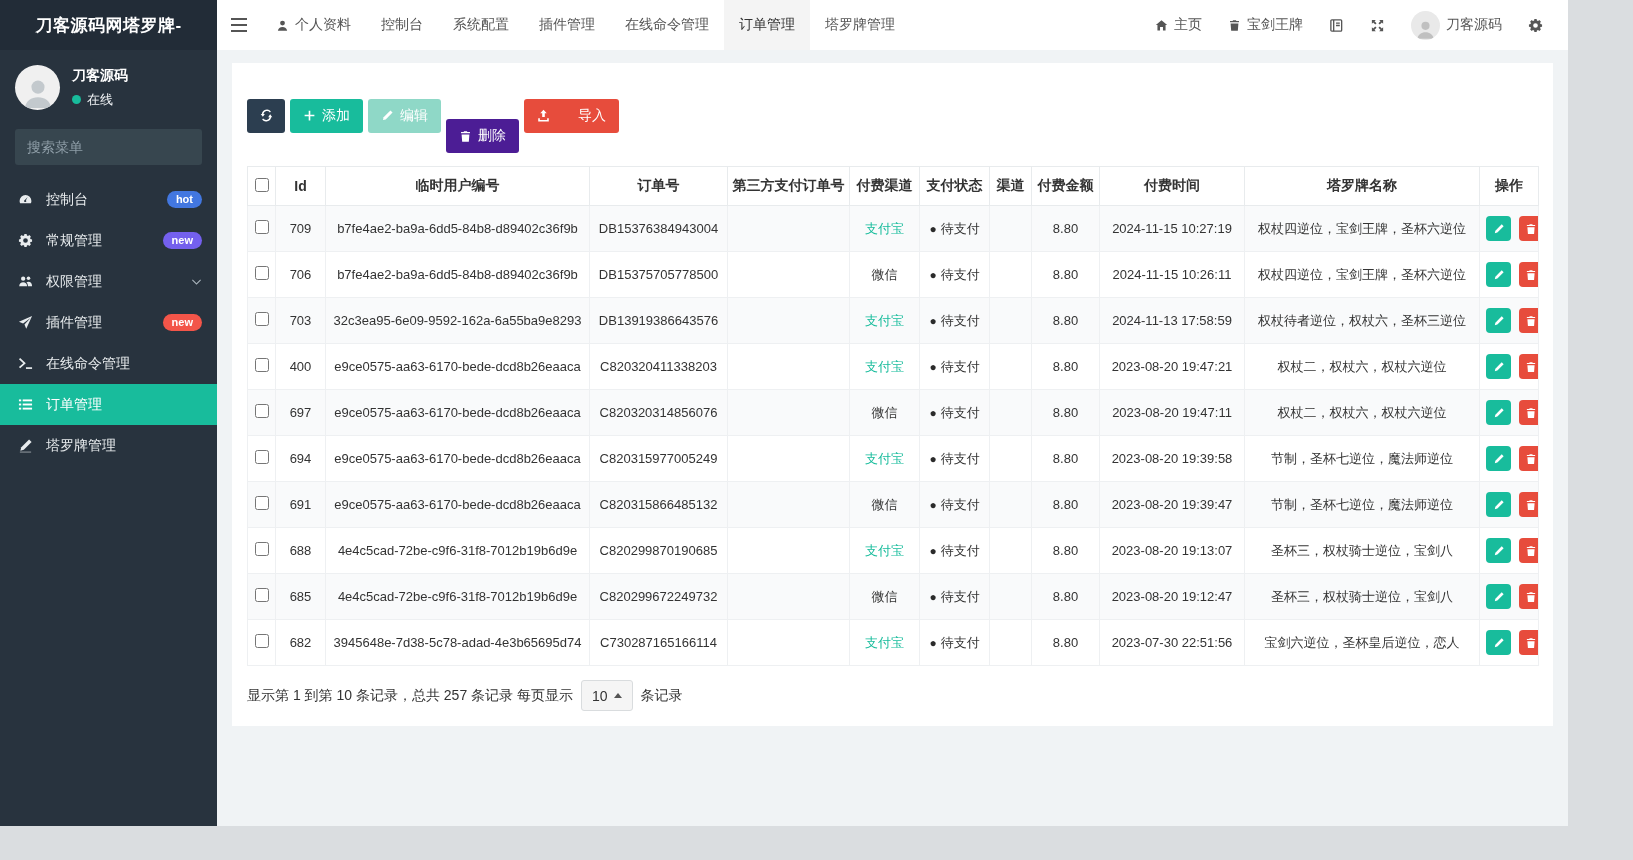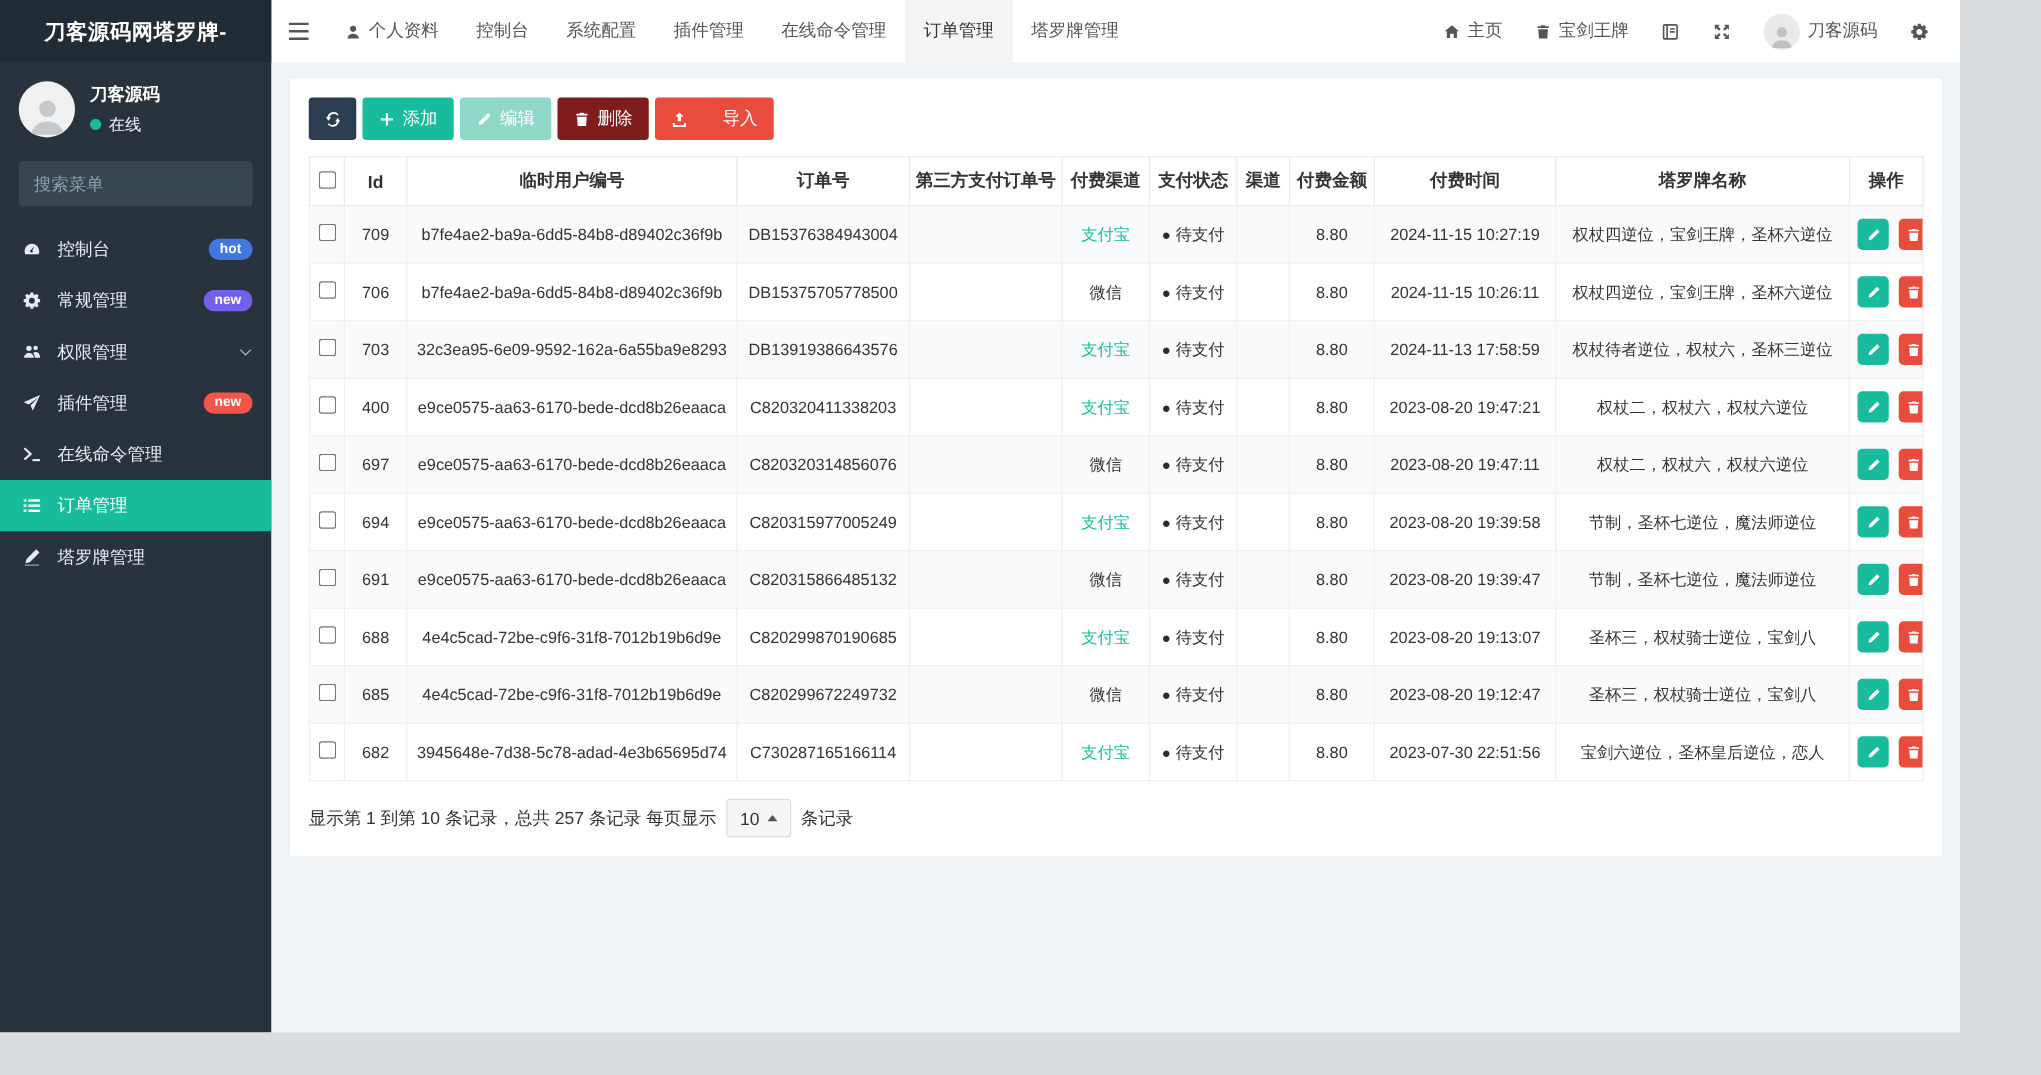--- a/index.html
+++ b/index.html
@@ -59,21 +59,21 @@
   .content { padding:13px 15px 0; flex:1; }
   .panel { background:#fff; padding:15px; }
 
   .toolbar { display:flex; align-items:center; margin-bottom:13px; }
   .btn { border:none; border-radius:3px; color:#fff; font-size:14px; height:34px; padding:17px 13px;
          display:inline-flex; align-items:center; gap:6px; cursor:pointer; margin-right:5px; }
   .btn svg { width:13px; height:13px; }
   .btn-refresh { background:#2c3e50; width:38px; justify-content:center; padding:0; }
   .btn-add { background:#18bc9c; }
   .btn-edit { background:#8fd8c7; }
-  .btn-del { background:#7f1d1d; }
+  .btn-del { background:#4c1d95;margin-top:41px; }
   .btn-import { background:#e74c3c;gap:28px; }
   .toolbar-right { margin-left:auto; display:flex; align-items:center; }
   .search-input { width:163px; height:34px; border:1px solid #d9dcde; border-radius:3px; padding:0 10px;
                   font-size:14px; color:#333; outline:none; }
   .search-input::placeholder { color:#b6babd; }
   .tool-btn { height:34px; background:#fff; border:1px solid #d9dcde; border-radius:3px; color:#555;
               display:inline-flex; align-items:center; gap:5px; padding:0 12px; cursor:pointer; margin-left:6px; }
   .tool-btn svg { width:13px; height:13px; }
   .caret-down { width:0; height:0; border-left:4px solid transparent; border-right:4px solid transparent; border-top:5px solid #555; display:inline-block; }
   .caret-up { width:0; height:0; border-left:4px solid transparent; border-right:4px solid transparent; border-bottom:5px solid #555; display:inline-block; margin-left:6px; }

